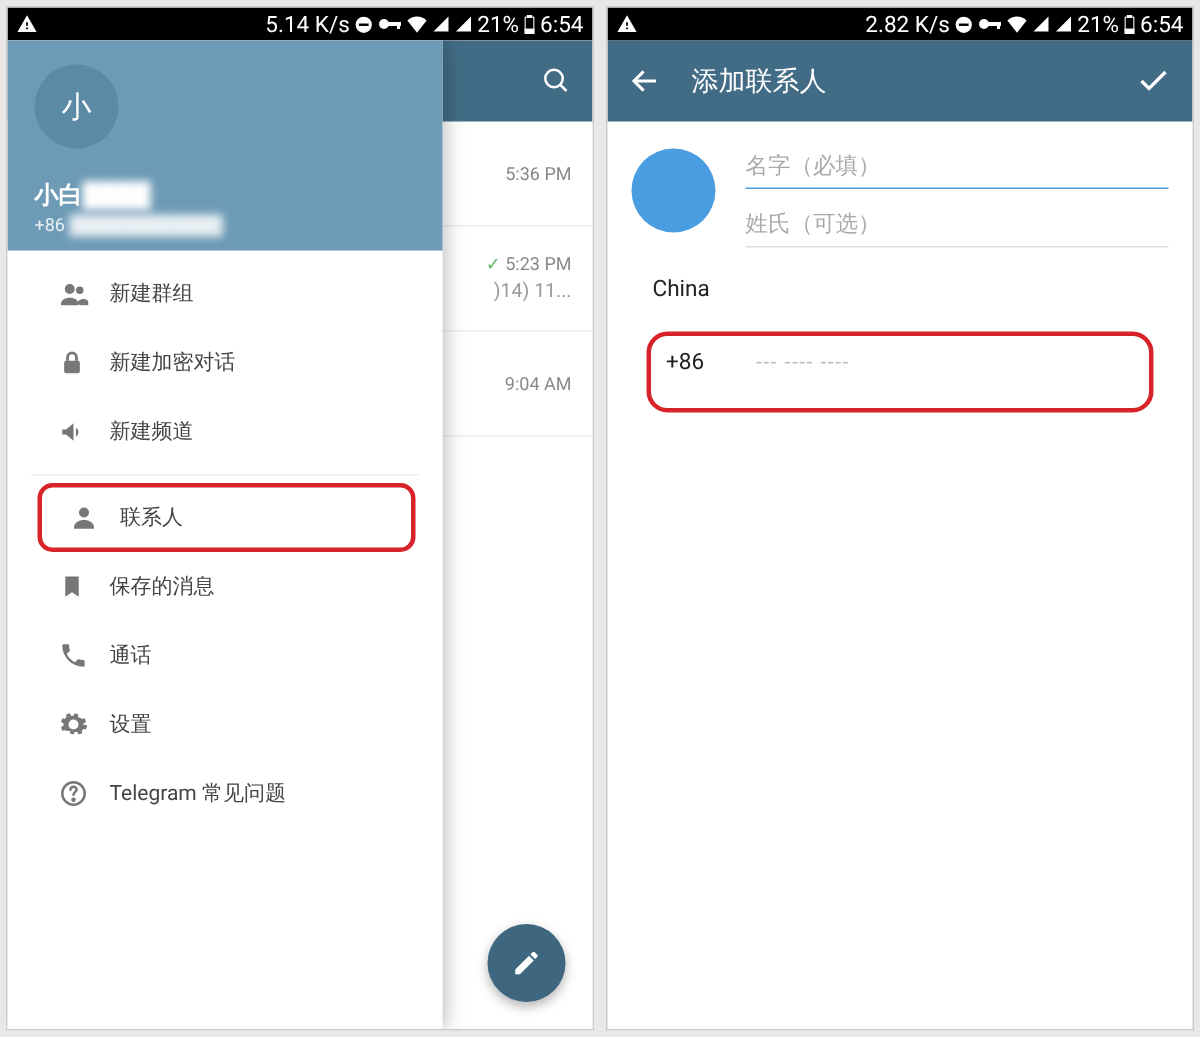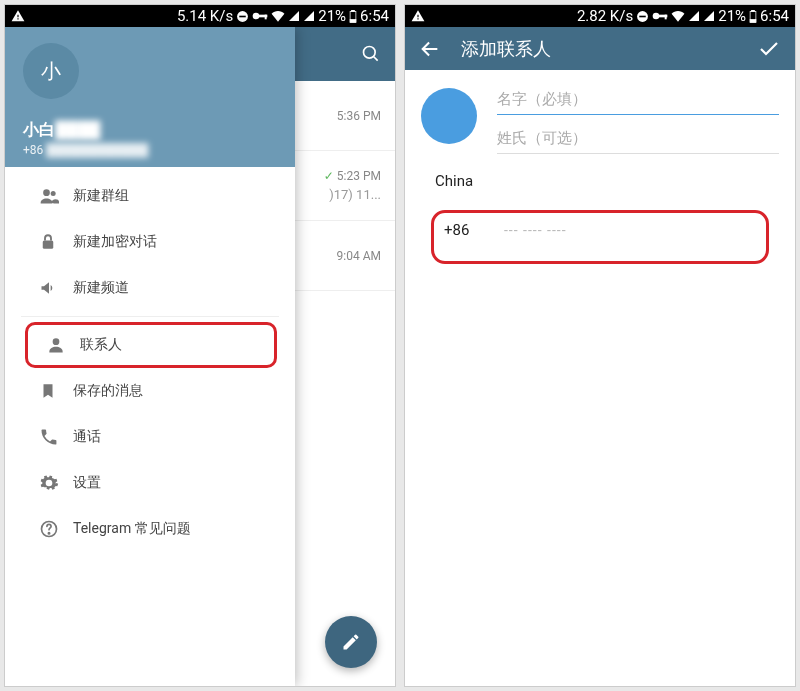--- a/index.html
+++ b/index.html
@@ -30,21 +30,21 @@
 
     .drawer-menu { padding: 6px 16px; }
     .menu-item { height: 46px; display: flex; align-items: center; padding: 0 18px; color: #444; font-size: 14px; cursor: pointer; }
     .menu-item .mi-icon { width: 34px; color: #777; display: flex; align-items: center; }
     .menu-divider { height: 1px; background: #eee; margin: 5px 0; }
     .highlight-red { border: 3px solid #d8232a; border-radius: 10px; margin: 0 2px 0 4px; }
 
     .fab { position: absolute; right: 18px; bottom: 18px; width: 52px; height: 52px; border-radius: 50%; background: #3e667f; display: flex; align-items: center; justify-content: center; box-shadow: 0 3px 8px rgba(0,0,0,0.3); }
 
     
-    .toolbar2 { height: 43px; background: #426c86; display: flex; align-items: center; padding: 0 14px; color: #fff; }
+    .toolbar2 { height: 54px; background: #426c86; display: flex; align-items: center; padding: 0 14px; color: #fff; }
     .toolbar2 .back { margin-right: 20px; cursor: pointer; }
     .toolbar2 .title { font-size: 18px; flex: 1; }
     .toolbar2 .done { cursor: pointer; }
 
     .contact-form { padding: 14px 16px 0 16px; display: flex; }
     .avatar-add { width: 56px; height: 56px; border-radius: 50%; background: #4a9de0; margin-right: 20px; margin-top: 4px; flex-shrink: 0; }
     .fields { flex: 1; }
     .input-line { border: none; border-bottom: 1.5px solid #4a9de0; width: 100%; font-size: 15px; padding: 6px 0; outline: none; color: #555; }
     .input-line.gray { border-bottom: 1px solid #ddd; margin-top: 8px; }
     .input-line::placeholder { color: #aaa; }
@@ -122,21 +122,21 @@
     </div>
     <div class="chat-list">
       <div class="chat-row">
         <span class="time">5:36 PM</span>
       </div>
       <div class="chat-row" style="flex-direction:column;align-items:flex-end;justify-content:center;">
         <div style="display:flex;align-items:center;">
           <span class="check">✓</span>
           <span class="time">5:23 PM</span>
         </div>
-        <span style="color:#999;font-size:13px;margin-top:4px;">)17) 11...</span>
+        <span style="color:#999;font-size:13px;margin-top:4px;">)14) 11...</span>
       </div>
       <div class="chat-row">
         <span class="time">9:04 AM</span>
       </div>
     </div>
     <div class="fab">
       <svg width="20" height="20" viewBox="0 0 24 24" fill="#fff">
           <path d="M3 17.25V21h3.75L17.81 9.94l-3.75-3.75L3 17.25zM20.71 7.04a1 1 0 000-1.41l-2.34-2.34a1 1 0 00-1.41 0l-1.83 1.83 3.75 3.75 1.83-1.83z"></path>
         </svg>
     </div>

